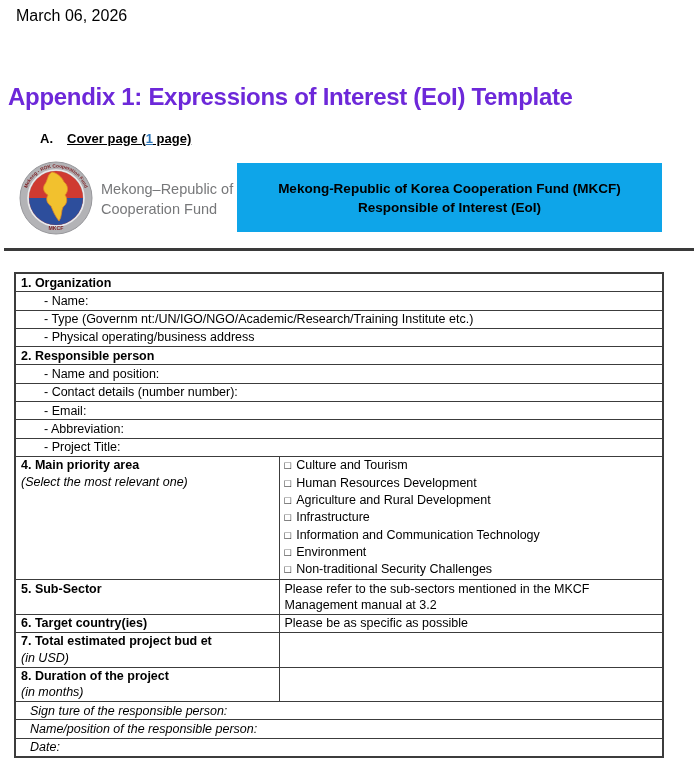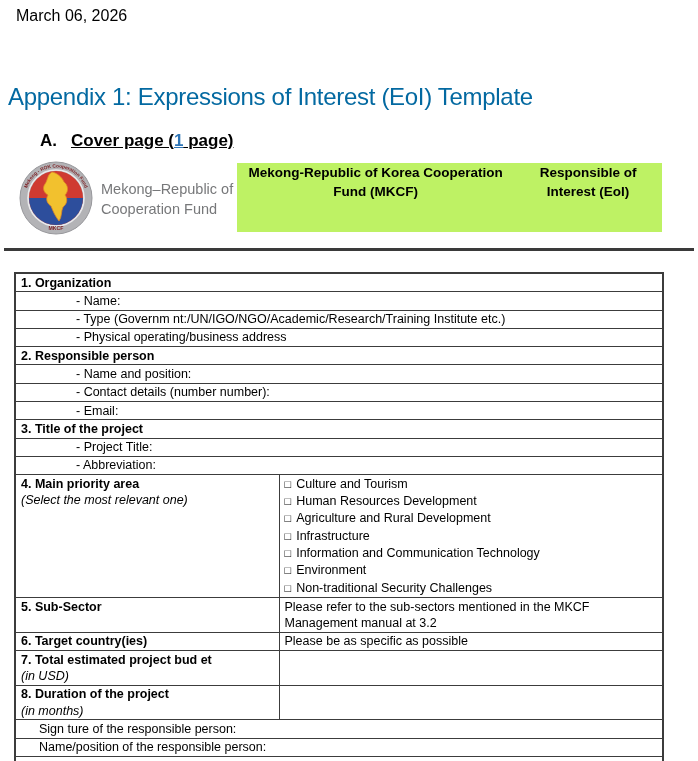--- a/index.html
+++ b/index.html
@@ -12,45 +12,45 @@
     font-family: "Liberation Sans", sans-serif;
     color: #000;
   }
   .date {
     position: absolute; top: 7px; left: 16px;
     font-size: 16px;
   }
   .title {
     position: absolute; top: 83px; left: 8px;
     margin: 0;
-    font-size: 24px; font-weight: normal;
+    font-size: 24px; font-weight: bold;
     letter-spacing: -0.3px;
-    color: #0369a1;
+    color: #6d28d9;
     white-space: nowrap;
   }
   .cover {
     position: absolute; top: 131px; left: 40px;
-    font-size: 17px; font-weight: bold;
+    font-size: 13px; font-weight: bold;
   }
   .cover-prefix { margin-right: 14px; }
   .cover-underline { text-decoration: underline; }
   .pagelink { color: #2e75b6; text-decoration: underline; cursor: pointer; }
 
   .banner { position: absolute; top: 158px; left: 0; width: 698px; height: 84px; }
   .seal { position: absolute; left: 18px; top: 2px; }
   .wordmark {
     position: absolute; left: 101px; top: 21px;
     font-size: 14.5px; line-height: 20px;
     color: #77787a;
   }
   .headerbox {
     position: absolute; left: 237px; top: 5px;
     width: 425px; height: 69px;
-    background: #bef264;
-    display: flex; flex-direction: row; justify-content: center;
+    background: #0ea5e9;
+    display: flex; flex-direction: column; justify-content: center;
     text-align: center;
     font-size: 13.5px; font-weight: bold; line-height: 19px;
   }
 
   .rule {
     position: absolute; top: 248px; left: 4px;
     width: 690px; height: 0;
     border-top: 3px solid #3a3a3a;
   }
 
@@ -62,23 +62,23 @@
     font-size: 12.5px;
   }
   table.doc, table.doc td { border: 1px solid #3c3c3c; }
   table.doc { border-width: 2px; }
   td {
     padding: 0.5px 5px;
     vertical-align: top;
     line-height: 16.3px;
   }
   td.hd, .hd-inline { font-weight: bold; }
-  td.sub { padding-left: 60px; margin-left: 22px; }
+  td.sub { padding-left: 28px; margin-left: 22px; }
   .it { font-style: italic; }
-  td.ft { padding-left: 23px; margin-top: 43px; }
+  td.ft { font-style: italic; padding-left: 14px; margin-top: 43px; }
   .opt { line-height: 17.3px; white-space: nowrap; }
   .box {
     display: inline-block;
     font-size: 11px;
     margin-right: 5px;
     transform: translateY(-0.5px);
   }
   .rc { }
 </style>
 </head>
@@ -145,27 +145,24 @@
         <td colspan="2" class="sub">- Name and position:</td>
       </tr>
   <tr>
         <td colspan="2" class="sub">- Contact details (number number):</td>
       </tr>
   <tr>
         <td colspan="2" class="sub">- Email:</td>
       </tr>
 
   <tr>
-        <td colspan="2" class="hd">3. Title of the project</td>
+        <td colspan="2" class="sub">- Abbreviation:</td>
       </tr>
   <tr>
         <td colspan="2" class="sub">- Project Title:</td>
-      </tr>
-  <tr>
-        <td colspan="2" class="sub">- Abbreviation:</td>
       </tr>
 
   <tr>
     <td>
       <div class="hd-inline">4. Main priority area</div>
       <div class="it">(Select the most relevant one)</div>
     </td>
     <td class="rc">
       <div class="opt"><span class="box">□</span><span>Culture and Tourism</span></div>
       <div class="opt"><span class="box">□</span><span>Human Resources Development</span></div>

